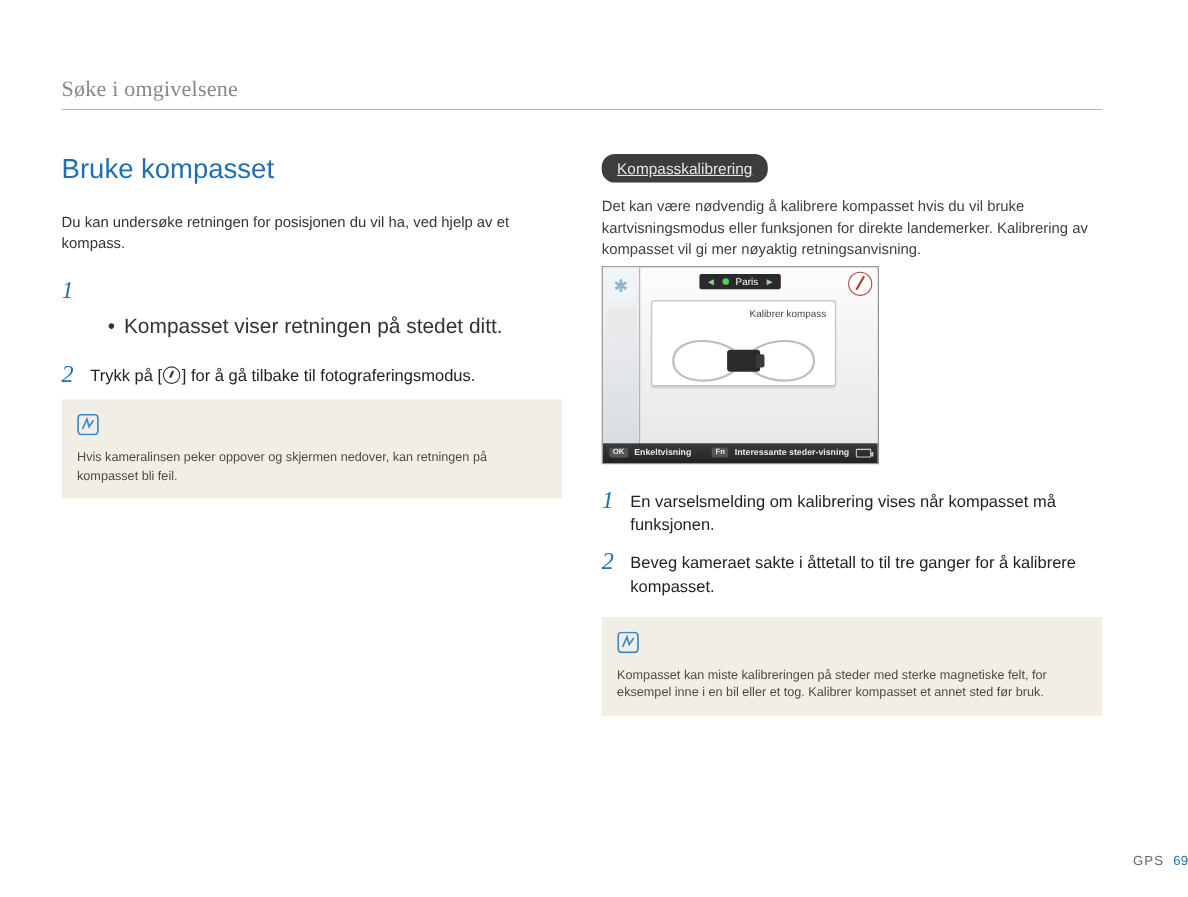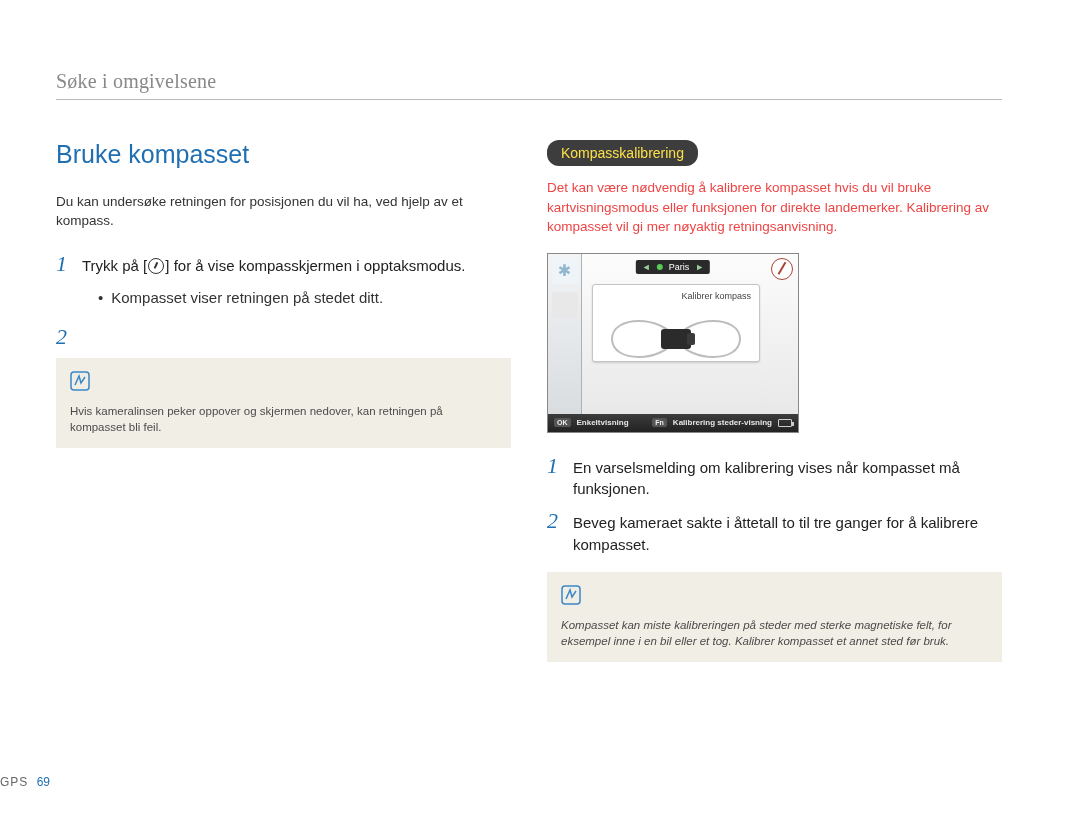--- a/index.html
+++ b/index.html
@@ -76,21 +76,21 @@
     position: absolute;
     width: 2px;
     height: 7px;
     background: #333;
     left: 50%;
     top: 50%;
     transform: translate(-50%,-60%) rotate(25deg);
     border-radius: 1px;
   }
   .sub-bullet {
-    font-size: 15px;
+    font-size: 19px;
     color: #333;
     margin: 4px 0 18px 42px;
     line-height: 1.4;
   }
   .sub-bullet::before {
     content: "•";
     margin-right: 8px;
   }
   .note-box {
     background: #f1eee5;
@@ -108,31 +108,32 @@
     width: 20px;
     height: 20px;
     flex-shrink: 0;
     position: relative;
     margin-top: 1px;
   }
   .note-icon svg { width: 20px; height: 20px; }
   .pill {
     display: inline-block;
     background: #3d3d3d;
-    color: #fde047;
+    color: #e5e5e5;
     font-size: 14px;
     padding: 5px 14px 5px 14px;
     border-radius: 12px;
     margin-bottom: 12px;
+    text-decoration: underline;
   }
   .calib-text {
     font-size: 13.5px;
     line-height: 1.45;
-    color: #ef4444;
-    margin-bottom: 16px;
+    color: #404040;
+    margin-bottom: 5px;
   }
 
   
   .camera-screen {
     width: 252px;
     height: 180px;
     border: 1px solid #888;
     background: linear-gradient(#fcfcfc,#e6e6e6);
     position: relative;
     margin: 4px 0 22px 0;
@@ -243,21 +244,21 @@
   .cs-bottom-bar .fill { flex: 1 1 auto; }
   .cs-bottom-bar .batt {
     width: 14px; height: 8px; border:1px solid #ccc; border-radius:1px; position:relative;
   }
   .cs-bottom-bar .batt::after{ content:""; position:absolute; right:-3px; top:2px; width:2px; height:4px; background:#ccc;}
 
   .footer {
     position: absolute;
     bottom: 26px;
     left: 0; width: 100%;
-    text-align: left;
+    text-align: right;
     font-size: 12px;
     color: #666;
     letter-spacing: 1px;
   }
   .footer .pg { color: #1f6fb2; letter-spacing: 0; margin-left: 4px; }
 </style>
 </head>
 <body>
 
 <div class="page">
@@ -265,28 +266,28 @@
   <div class="section-header">Søke i omgivelsene</div>
 
   <div class="columns">
 
     <div class="col">
       <h1 class="main-title">Bruke kompasset</h1>
       <p class="intro">Du kan undersøke retningen for posisjonen du vil ha, ved hjelp av et kompass.</p>
 
       <div class="step">
         <div class="step-num">1</div>
-        <div class="step-body">
-          <span>Trykk på [</span><span class="inline-icon"></span><span>] for å vise kompasskjermen i opptaksmodus.</span>
-        </div>
       </div>
       <div class="sub-bullet">Kompasset viser retningen på stedet ditt.</div>
 
       <div class="step">
         <div class="step-num">2</div>
+        <div class="step-body">
+          <span>Trykk på [</span><span class="inline-icon"></span><span>] for å gå tilbake til fotograferingsmodus.</span>
+        </div>
       </div>
 
       <div class="note-box">
         <span class="note-icon">
           <svg viewBox="0 0 20 20">
               <rect x="1" y="1" width="18" height="18" rx="3" fill="none" stroke="#3b87c7" stroke-width="1.5"></rect>
               <path d="M5 14 L9 5 L11 12 L15 6" fill="none" stroke="#3b87c7" stroke-width="1.5"></path>
             </svg>
         </span>
         <span>Hvis kameralinsen peker oppover og skjermen nedover, kan retningen på kompasset bli feil.</span>
@@ -317,35 +318,35 @@
               <path d="M10 34 C10 10, 60 10, 74 34 C88 58, 138 58, 138 34 C138 10, 88 10, 74 34 C60 58, 10 58, 10 34 Z" fill="none" stroke="#bdbdbd" stroke-width="2"></path>
             </svg>
             <div class="cs-camera-obj"></div>
           </div>
         </div>
         <div class="cs-bottom-bar">
           <span class="key">OK</span>
           <span>Enkeltvisning</span>
           <span class="fill"></span>
           <span class="key">Fn</span>
-          <span>Kalibrering steder-visning</span>
+          <span>Interessante steder-visning</span>
           <span class="batt"></span>
         </div>
       </div>
 
       <div class="step">
         <div class="step-num">1</div>
         <div class="step-body">En varselsmelding om kalibrering vises når kompasset må funksjonen.</div>
       </div>
       <div class="step">
         <div class="step-num">2</div>
         <div class="step-body">Beveg kameraet sakte i åttetall to til tre ganger for å kalibrere kompasset.</div>
       </div>
 
-      <div class="note-box" style="margin-top:16px;font-style:italic;">
+      <div class="note-box" style="margin-top:16px;">
         <span class="note-icon">
           <svg viewBox="0 0 20 20">
               <rect x="1" y="1" width="18" height="18" rx="3" fill="none" stroke="#3b87c7" stroke-width="1.5"></rect>
               <path d="M5 14 L9 5 L11 12 L15 6" fill="none" stroke="#3b87c7" stroke-width="1.5"></path>
             </svg>
         </span>
         <span>Kompasset kan miste kalibreringen på steder med sterke magnetiske felt, for eksempel inne i en bil eller et tog. Kalibrer kompasset et annet sted før bruk.</span>
       </div>
     </div>
 

